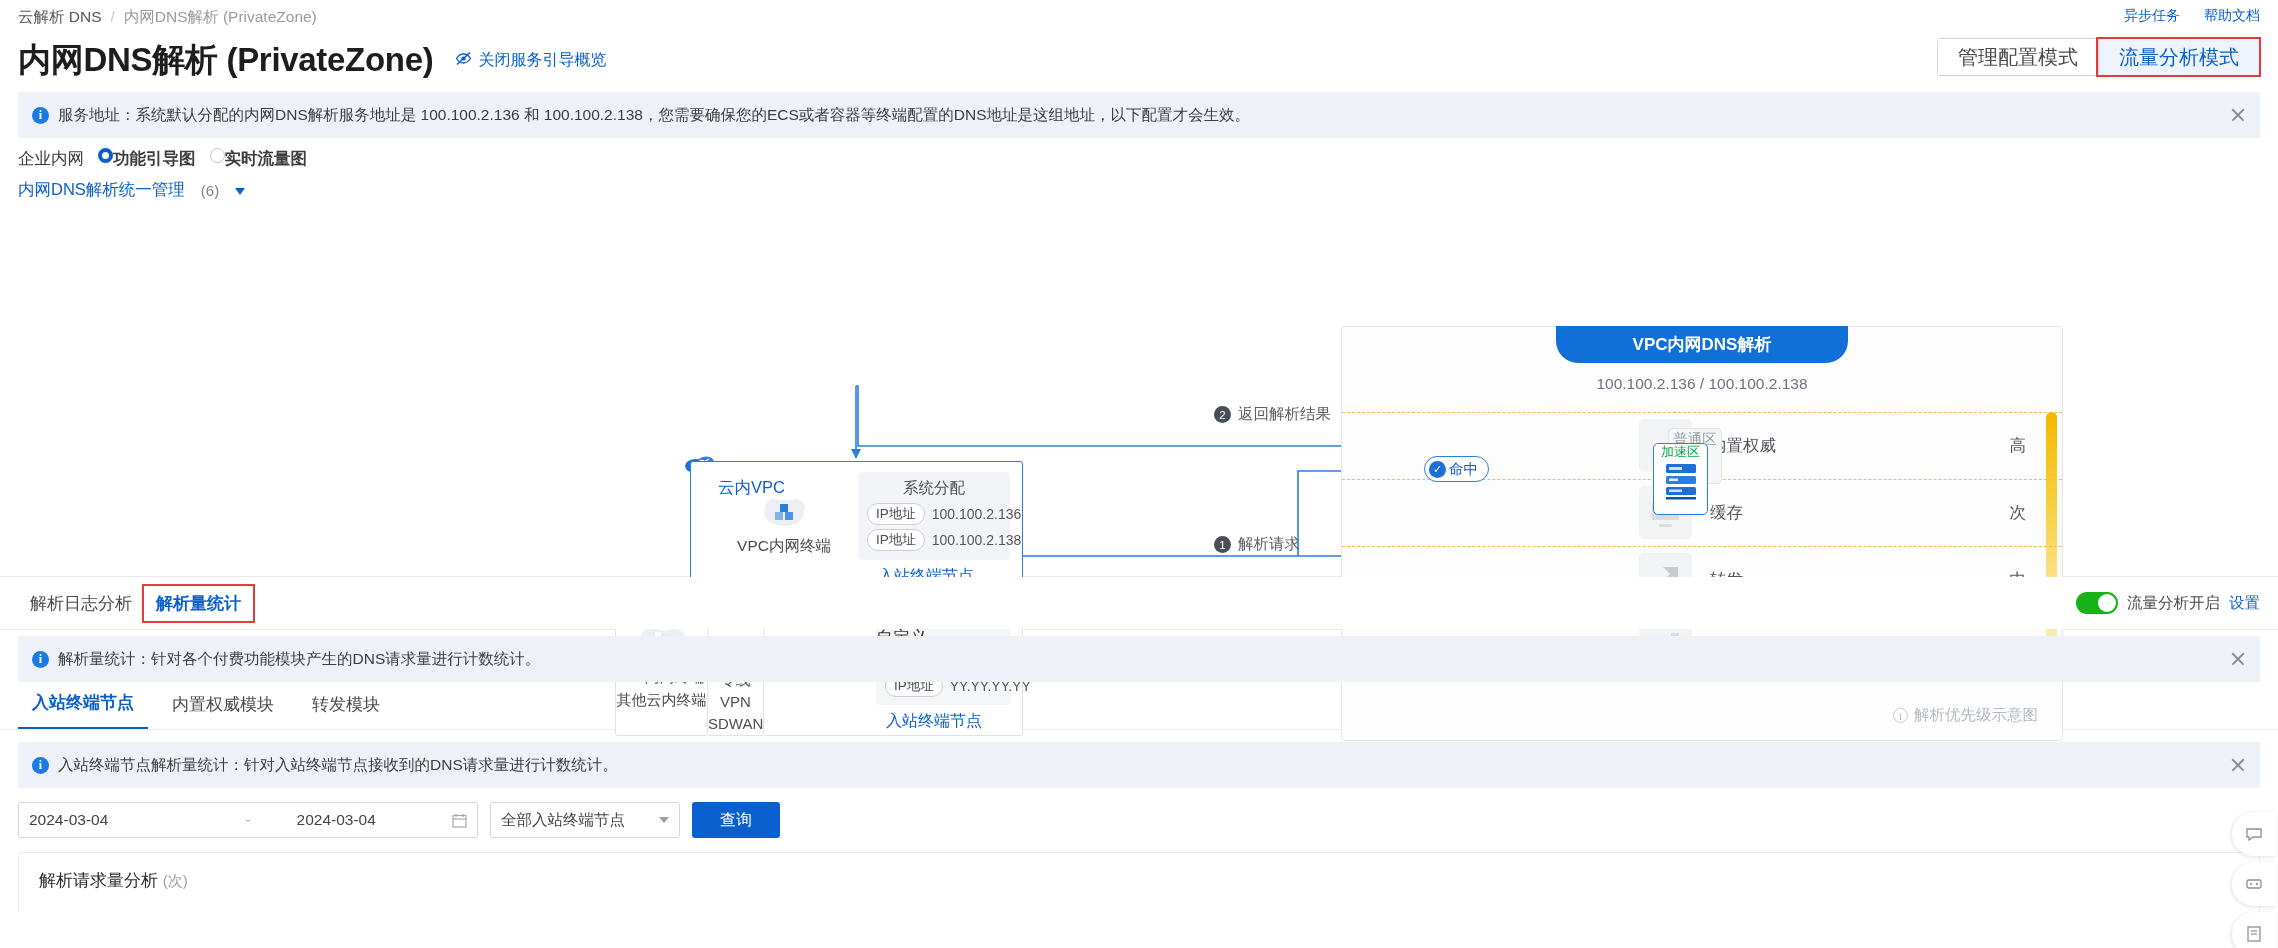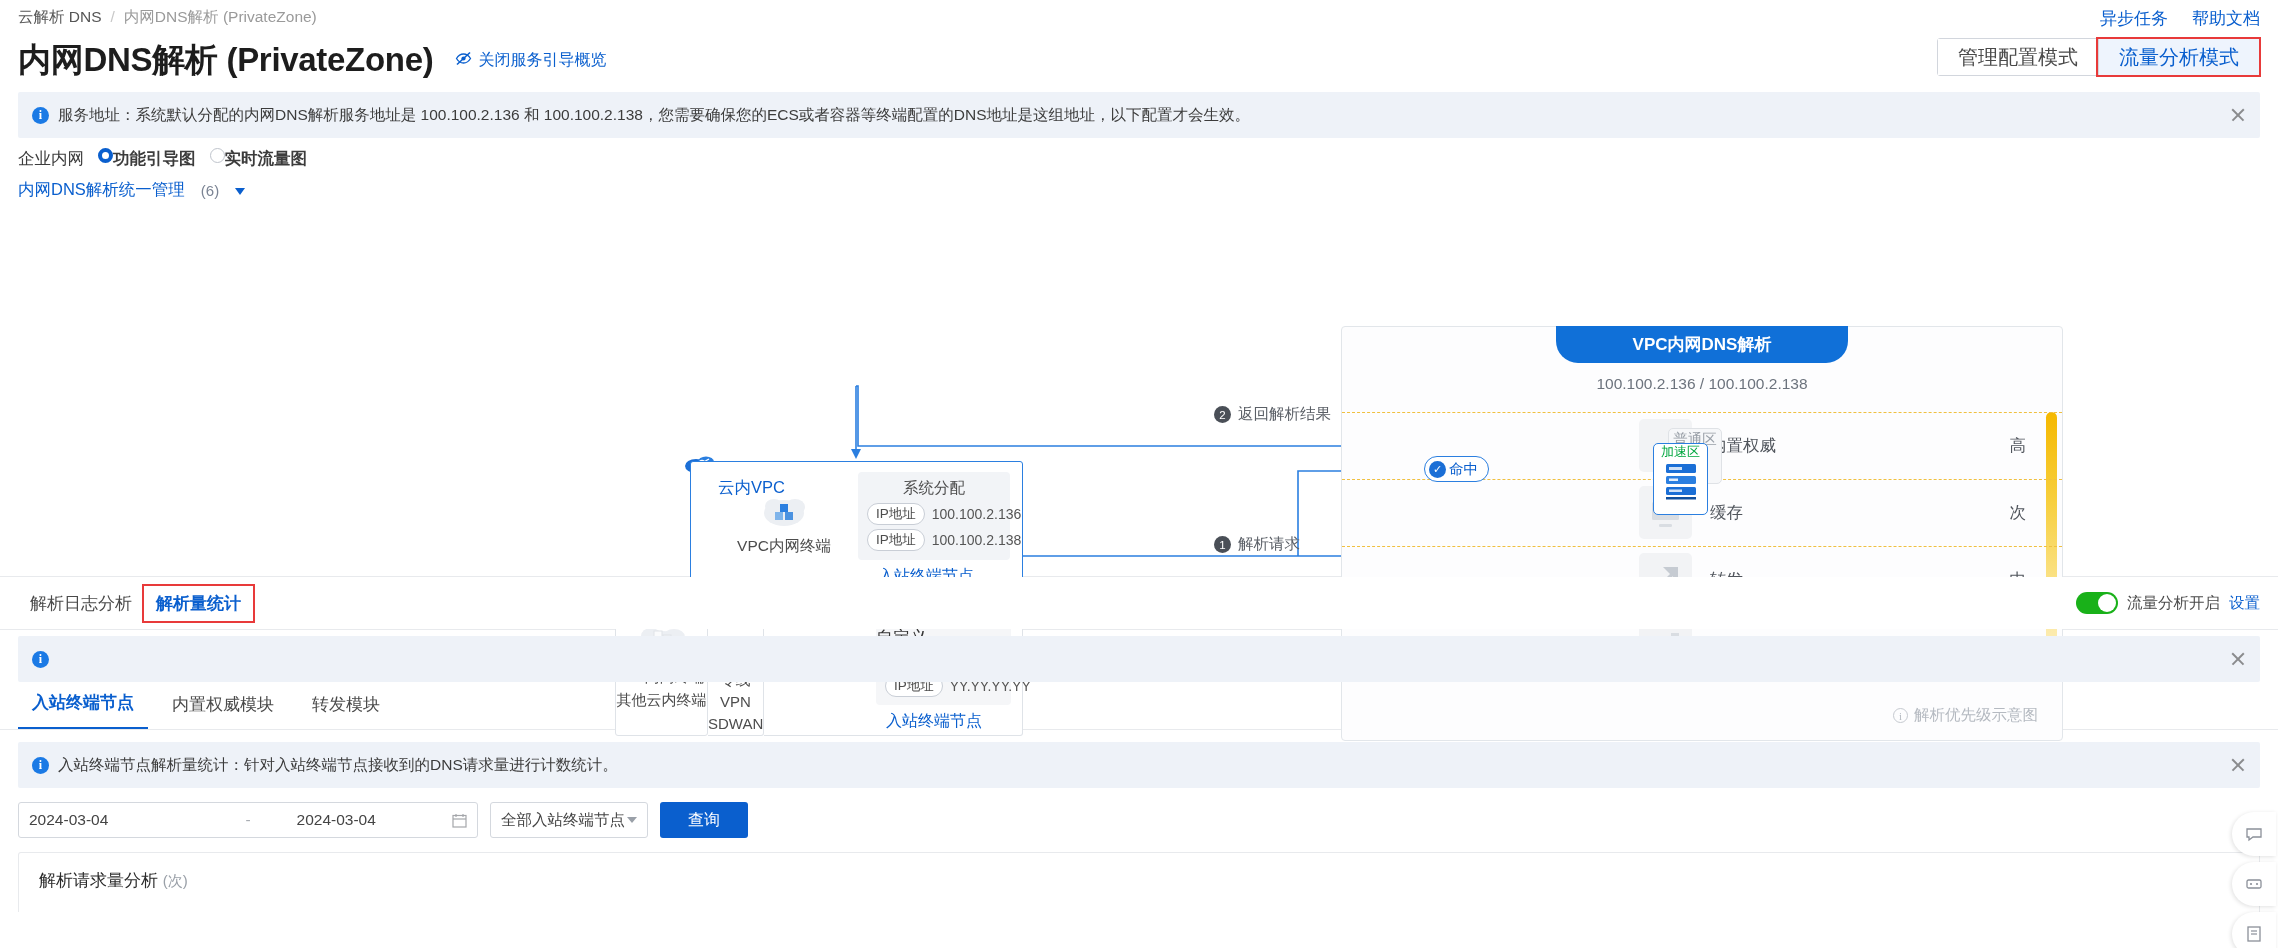--- a/index.html
+++ b/index.html
@@ -26,21 +26,21 @@
   }
   .breadcrumb .crumb-root { color: #555; }
   .breadcrumb .sep { margin: 0 9px; color: #c8c8c8; }
   .breadcrumb .crumb-cur { color: #9a9a9a; }
   .top-right-links {
     position: absolute;
     right: 18px;
     top: 7px;
     display: flex;
     gap: 24px;
-    font-size: 17px;
+    font-size: 14px;
   }
   .top-right-links a { color: #0a5fce; text-decoration: none; }
 
   
   .title-row {
     height: 52px;
     display: flex;
     align-items: center;
     padding: 0 18px;
     position: relative;
@@ -561,21 +561,21 @@
   .date-range .d1 { width: 200px; }
   .date-range .dash { color: #a9adb3; margin: 0 6px; }
   .date-range .d2 { width: 200px; }
   .cal-ico {
     position: absolute;
     right: 10px;
     width: 15px; height: 15px;
     opacity: .55;
   }
   .select {
-    width: 158px; height: 36px;
+    width: 190px; height: 36px;
     border: 1px solid #d4d8de;
     border-radius: 3px;
     display: flex;
     align-items: center;
     justify-content: space-between;
     padding: 0 10px;
     background: #fff;
     font-size: 15.5px;
     color: #444;
     cursor: pointer;
@@ -903,20 +903,21 @@
       <span class="knob"></span>
     </div>
     <span>流量分析开启</span>
     <a href="#">设置</a>
   </div>
 </div>
 <div class="sec-divider"></div>
 
 <div class="banner">
   <div class="info-ico">i</div>
+  <span>解析量统计：针对各个付费功能模块产生的DNS请求量进行计数统计。</span>
   <span class="x"></span>
 </div>
 
 <div class="mod-tabs">
   <div class="mod-tab active">入站终端节点</div>
   <div class="mod-tab">内置权威模块</div>
   <div class="mod-tab">转发模块</div>
 </div>
 
 <div class="banner" style="margin-top:12px">

